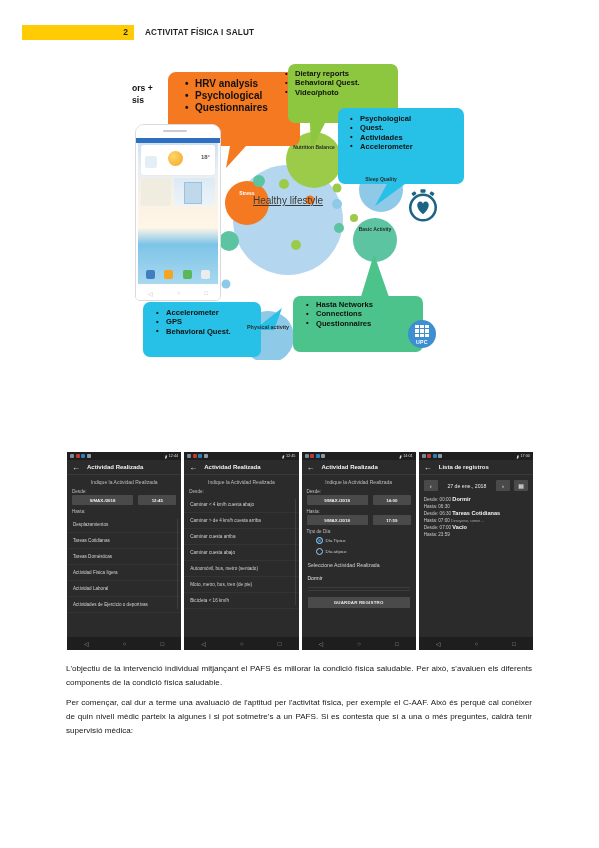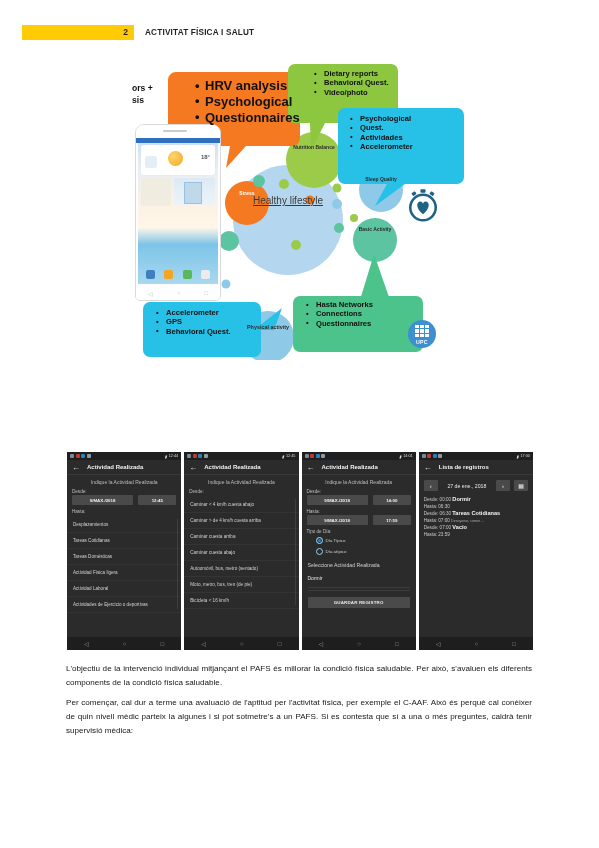--- a/index.html
+++ b/index.html
@@ -86,22 +86,22 @@
     position: relative;
     white-space: nowrap;
   }
   .callout-text li:before {
     content: "\2022";
     position: absolute;
     left: -10px;
     top: -0.5px;
   }
 
-  .co-orange { left: 62px;  top: 18px;  font-size: 13px; }
-  .co-green  { left: 181px; top: 9px;   font-size: 7.6px; }
+  .co-orange { left: 52px;  top: 18px;  font-size: 10px; }
+  .co-green  { left: 152px; top: 9px;   font-size: 7.6px; }
   .co-blue-r { left: 217px; top: 54px;  font-size: 7.6px; }
   .co-blue-b { left: 23px;  top: 248px; font-size: 7.6px; }
   .co-green-b{ left: 173px; top: 240px; font-size: 7.6px; }
 
   .cut-text {
     position: absolute;
     left: 0px;
     top: 22px;
     font-size: 8.6px;
     font-weight: bold;

